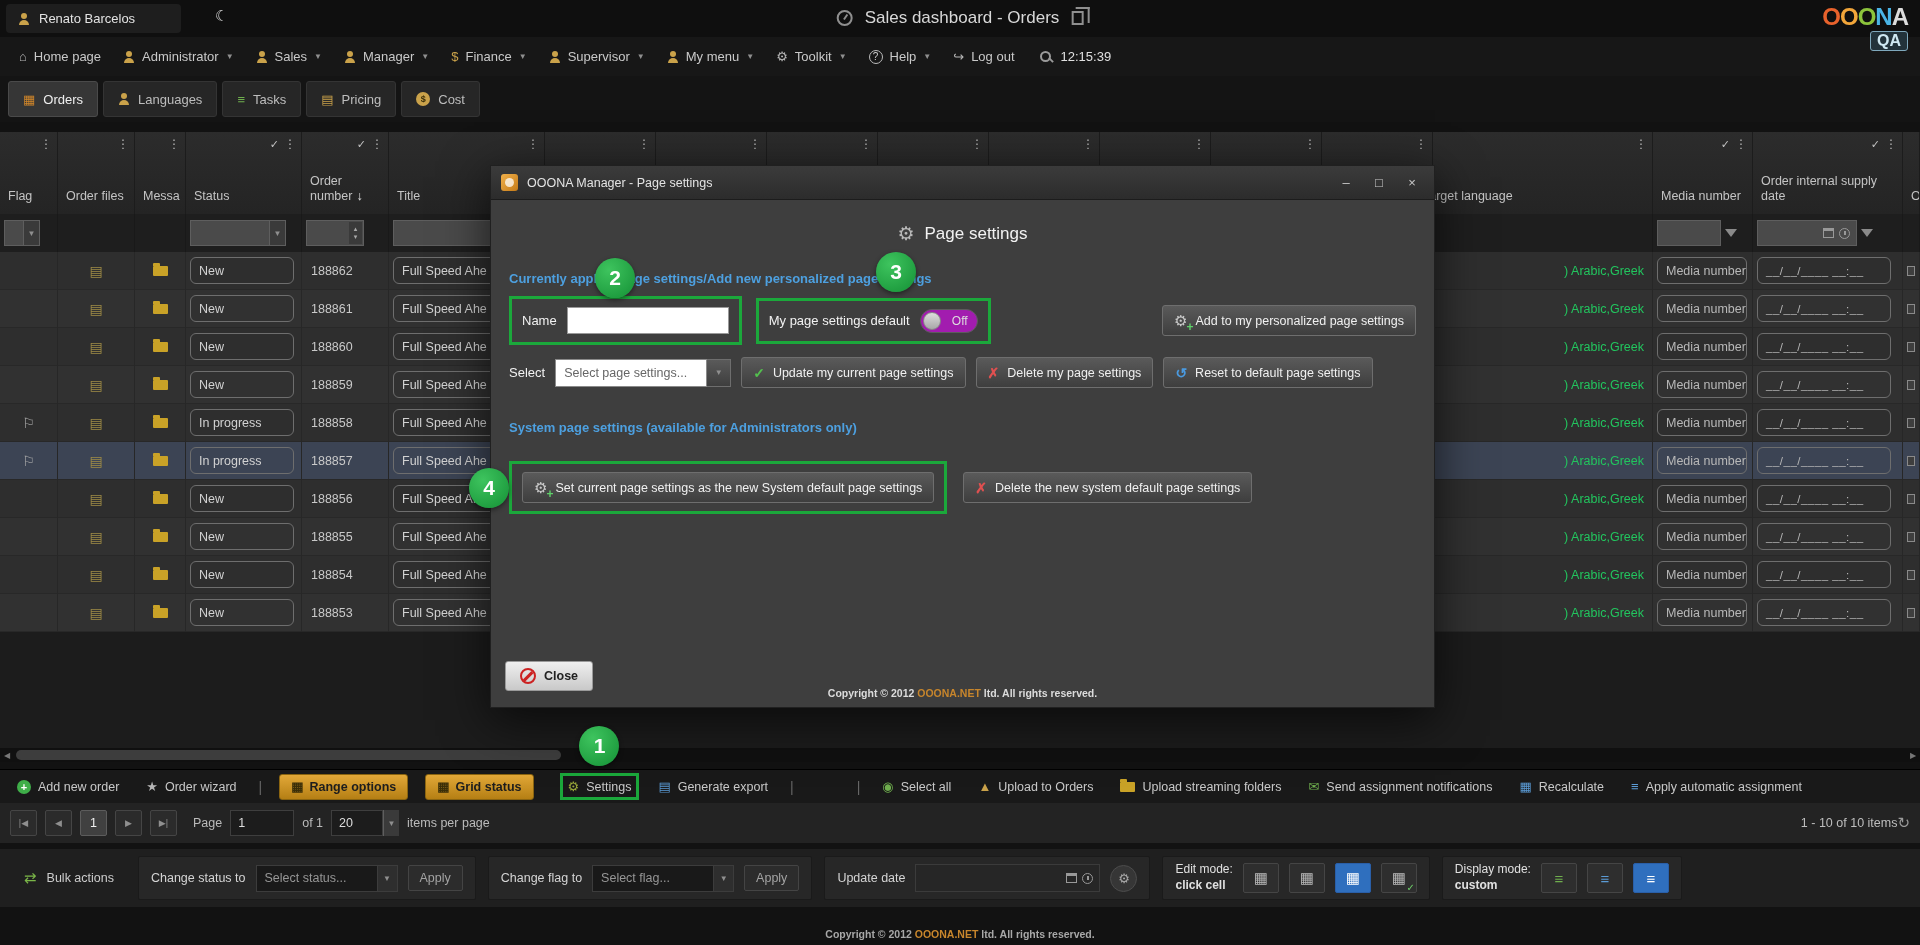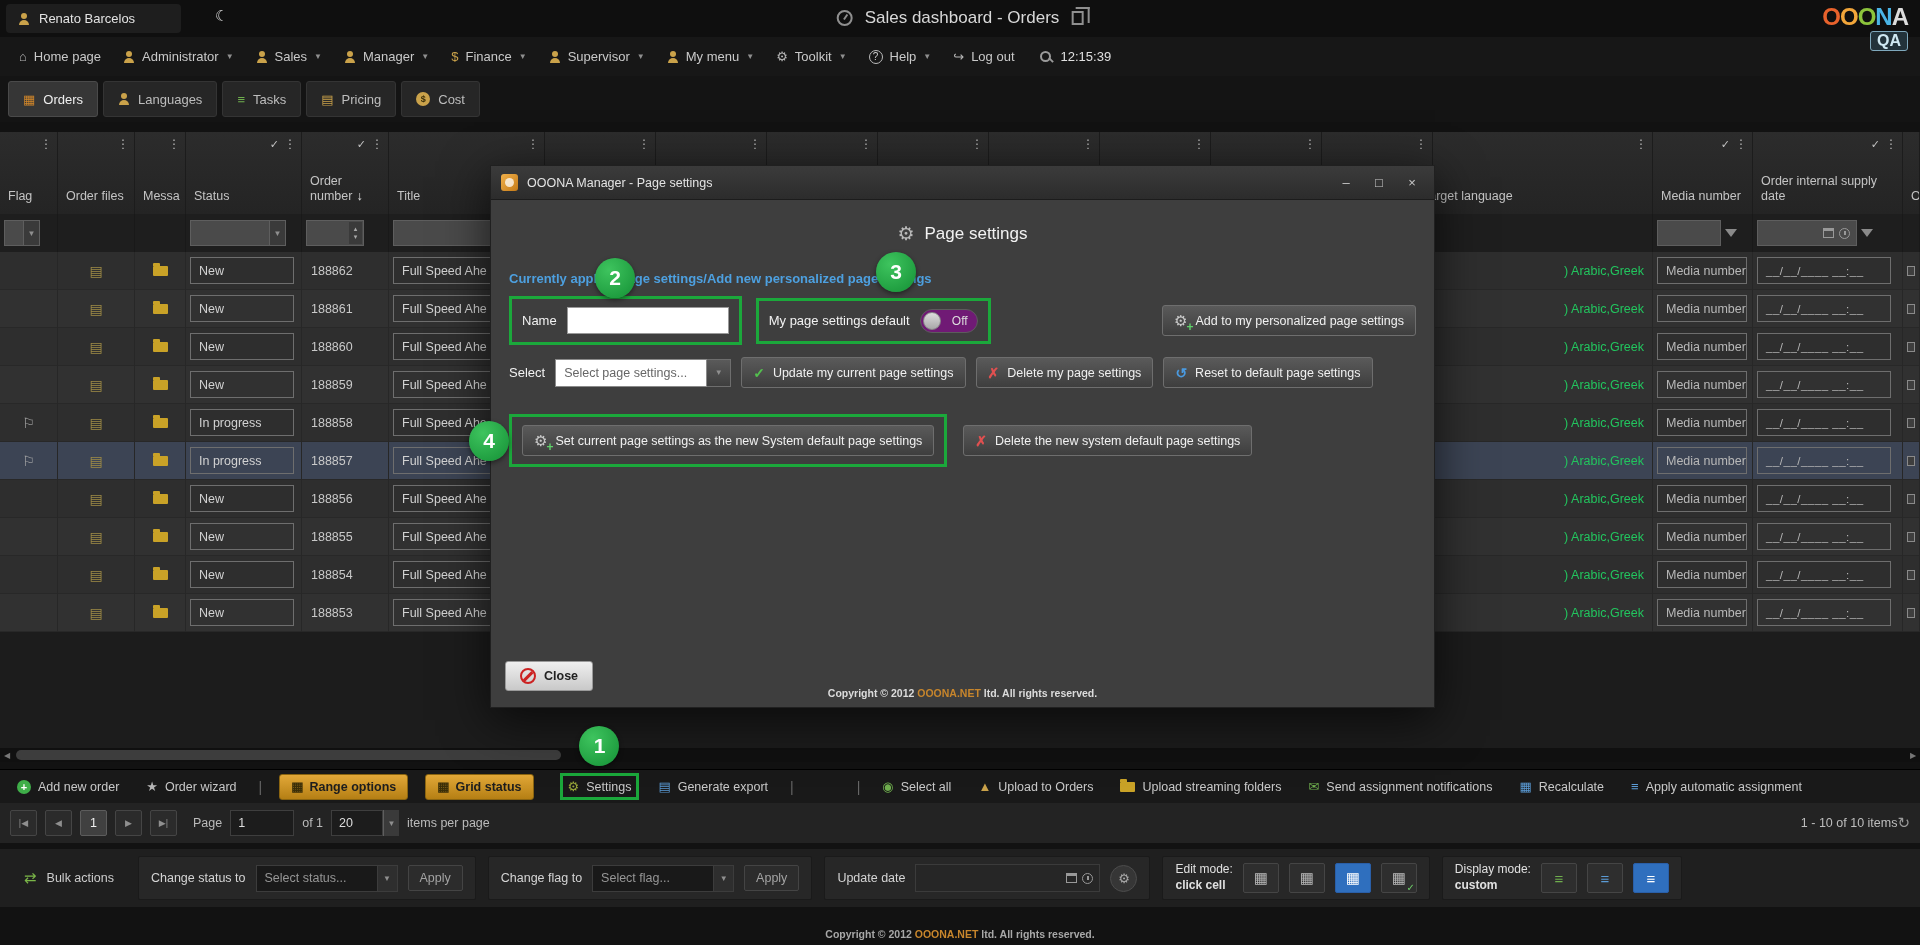--- a/index.html
+++ b/index.html
@@ -63,21 +63,21 @@
 .funnel{width:0;height:0;border-left:6px solid transparent;border-right:6px solid transparent;border-top:8px solid #8a8a8a;display:inline-block}
 .cal-ic{width:11px;height:10px;border:1px solid #999;border-top:3px solid #999;display:inline-block}
 .clk-ic{width:11px;height:11px;border:1px solid #999;border-radius:50%;position:relative;display:inline-block}
 .clk-ic::after{content:"";position:absolute;left:4px;top:2px;width:2px;height:4px;background:#999}
 .gbody .grow{display:flex;height:38px;background:#2e2e2e}
 .gbody .grow:nth-child(even){background:#313131}
 .gbody .grow.sel{background:#3c4454}
 .gc{display:flex;align-items:center;padding:0 4px;border-right:1px solid #272727;border-bottom:1px solid #282828;flex:none;overflow:hidden}
 .gc.ctr{justify-content:center}
 .c-flag{width:58px}.c-files{width:77px}.c-msg{width:51px}.c-status{width:116px}.c-onum{width:87px}.c-title{width:156px}.c-h{width:111px}.c-span{width:888px}.c-tlang{width:220px}.c-media{width:100px}.c-sdate{width:150px}.c-or{width:17px}
-.cellbox{height:27px;border:1px solid #6e6e6e;border-radius:0;display:flex;align-items:center;padding:0 8px;font-size:12.5px;color:#d2d2d2;white-space:nowrap;overflow:hidden}
+.cellbox{height:27px;border:1px solid #6e6e6e;border-radius:6px;display:flex;align-items:center;padding:0 8px;font-size:12.5px;color:#d2d2d2;white-space:nowrap;overflow:hidden}
 .w-status{width:104px}.w-title{width:148px}.w-media{width:90px;color:#b8b8b8}.w-sdate{width:134px;color:#b8b8b8;font-size:11.5px;letter-spacing:.5px}
 .num{font-size:12.5px;color:#c9c9c9;padding-left:9px}
 .tl{justify-content:flex-end;padding-right:8px;font-size:12.5px;color:#22c55e;white-space:nowrap}
 .flagg{font-size:14px;color:#a8a8a8;margin:0 auto}
 .fileg{font-size:14px;color:#a08c46;margin:0 auto}
 .folder-ic{width:15px;height:10px;background:#c9a227;border-radius:1px;position:relative;display:inline-block;margin:0 auto}
 .folder-ic::before{content:"";position:absolute;top:-3px;left:0;width:7px;height:3px;background:#c9a227;border-radius:1px 1px 0 0}
 .smic{width:10px;height:10px;border:1px solid #8a8a8a;background:#3e3e3e;display:inline-block}
 .grid-empty{position:absolute;top:632px;left:0;right:0;height:116px;background:#1c1c1c}
 
@@ -139,21 +139,21 @@
 .ml{margin-left:14px}
 .lbl{color:#f2f2f2;font-size:13px;white-space:nowrap}
 .nameinput{width:162px;height:27px;border:1px solid #999;background:#fff;color:#222;padding:0 6px;font-size:13px;font-family:inherit}
 .flexsp{flex:1}
 .btn{height:31px;display:inline-flex;align-items:center;gap:8px;padding:0 11px;background:linear-gradient(#5a5a5a,#3e3e3e);border:1px solid #6e6e6e;border-radius:3px;color:#f0f0f0;font-size:12.5px;white-space:nowrap;font-family:inherit}
 .icb{font-weight:bold;font-size:14px}
 .icb.green{color:#53c04e}.icb.red{color:#e05050}.icb.blue{color:#4a9ae0}
 .gearplus{position:relative;display:inline-flex}
 .gearplus .g{color:#c9c9c9;font-size:15px}
 .gearplus .p{position:absolute;right:-6px;bottom:-4px;color:#5fd06a;font-weight:bold;font-size:12px}
-.toggle{position:relative;width:58px;height:24px;border-radius:12px;background:#701a75;border:1px solid #5c5c5c;display:flex;align-items:center;justify-content:flex-end;padding:0 9px;color:#ddd;font-size:12px}
+.toggle{position:relative;width:58px;height:24px;border-radius:12px;background:#a21caf;border:1px solid #5c5c5c;display:flex;align-items:center;justify-content:flex-end;padding:0 9px;color:#ddd;font-size:12px}
 .knob{position:absolute;left:2px;top:2px;width:18px;height:18px;border-radius:50%;background:linear-gradient(#ddd,#a8a8a8);border:1px solid #888}
 .mrow2{display:flex;align-items:center;gap:10px;margin:12px 18px 0}
 .combo-white{display:flex;align-items:stretch;height:28px}
 .cw-text{width:152px;background:#fff;border:1px solid #8a8a8a;color:#666;font-size:12.5px;display:flex;align-items:center;padding:0 8px;white-space:nowrap}
 .cw-btn{width:24px;background:linear-gradient(#5a5a5a,#3e3e3e);border:1px solid #6e6e6e;border-left:none;display:flex;align-items:center;justify-content:center}
 .mrow3{display:flex;align-items:center;gap:16px;margin:26px 18px 0;position:relative}
 .closebtn{position:absolute;left:14px;bottom:16px;height:30px;display:inline-flex;align-items:center;gap:8px;padding:0 14px;background:linear-gradient(#efefef,#c9c9c9);border:1px solid #9a9a9a;border-radius:3px;color:#222;font-size:12.5px;font-weight:bold;font-family:inherit}
 .noentry{position:relative;width:16px;height:16px;border:2px solid #cc2222;border-radius:50%;display:inline-block}
 .noentry::after{content:"";position:absolute;left:0px;top:5px;width:12px;height:2.5px;background:#cc2222;transform:rotate(-45deg)}
 .mcopy{position:absolute;bottom:8px;left:0;right:0;text-align:center;font-size:10.5px;color:#dcdcdc;font-weight:bold}
@@ -901,20 +901,21 @@
         </button>
       <button class="btn">
           <span class="icb red">✗</span>
           <span>Delete my page settings</span>
         </button>
       <button class="btn">
           <span class="icb blue">↺</span>
           <span>Reset to default page settings</span>
         </button>
     </div>
+    <div class="stitle s3">System page settings (available for Administrators only)</div>
     <div class="mrow3">
       <div class="gbox">
         <button class="btn">
           <span class="gearplus">
               <span class="g">⚙</span>
               <span class="p">+</span>
             </span>
           <span>Set current page settings as the new System default page settings</span>
         </button>
       </div>

